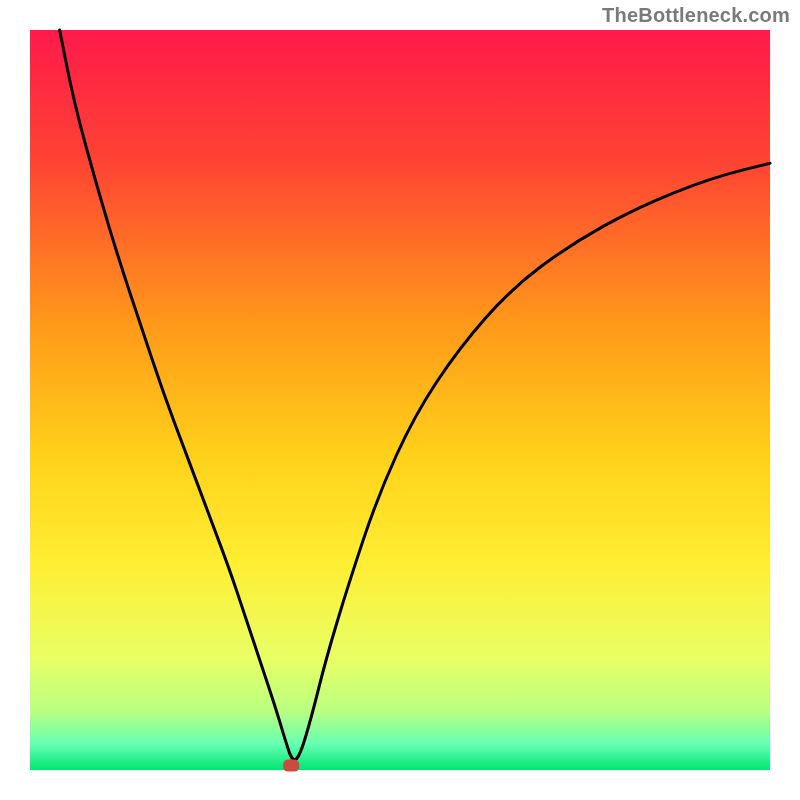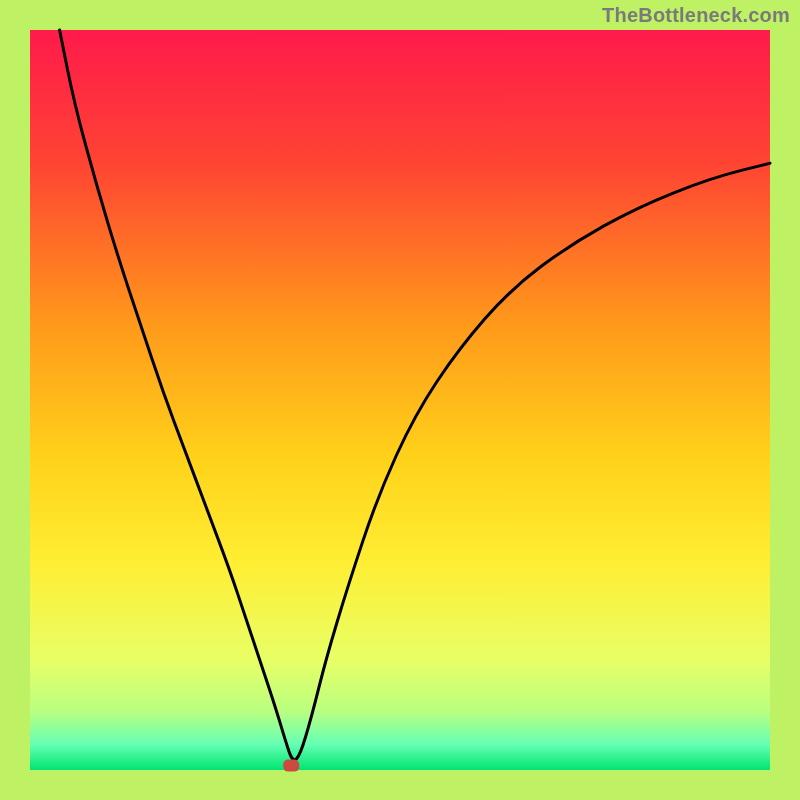--- a/index.html
+++ b/index.html
@@ -9,21 +9,21 @@
     height: 800px;
     background: #000;
     overflow: hidden;
     font-family: Arial, Helvetica, sans-serif;
   }
   .frame {
     position: absolute;
     top: 0; left: 0;
     width: 800px;
     height: 800px;
-    background: #bef264;
+    background: #ffffff;
   }
   .watermark {
     position: absolute;
     top: 4px;
     right: 10px;
     color: #7a7a7a;
     font-size: 20px;
     font-weight: 600;
     letter-spacing: 0.2px;
   }

